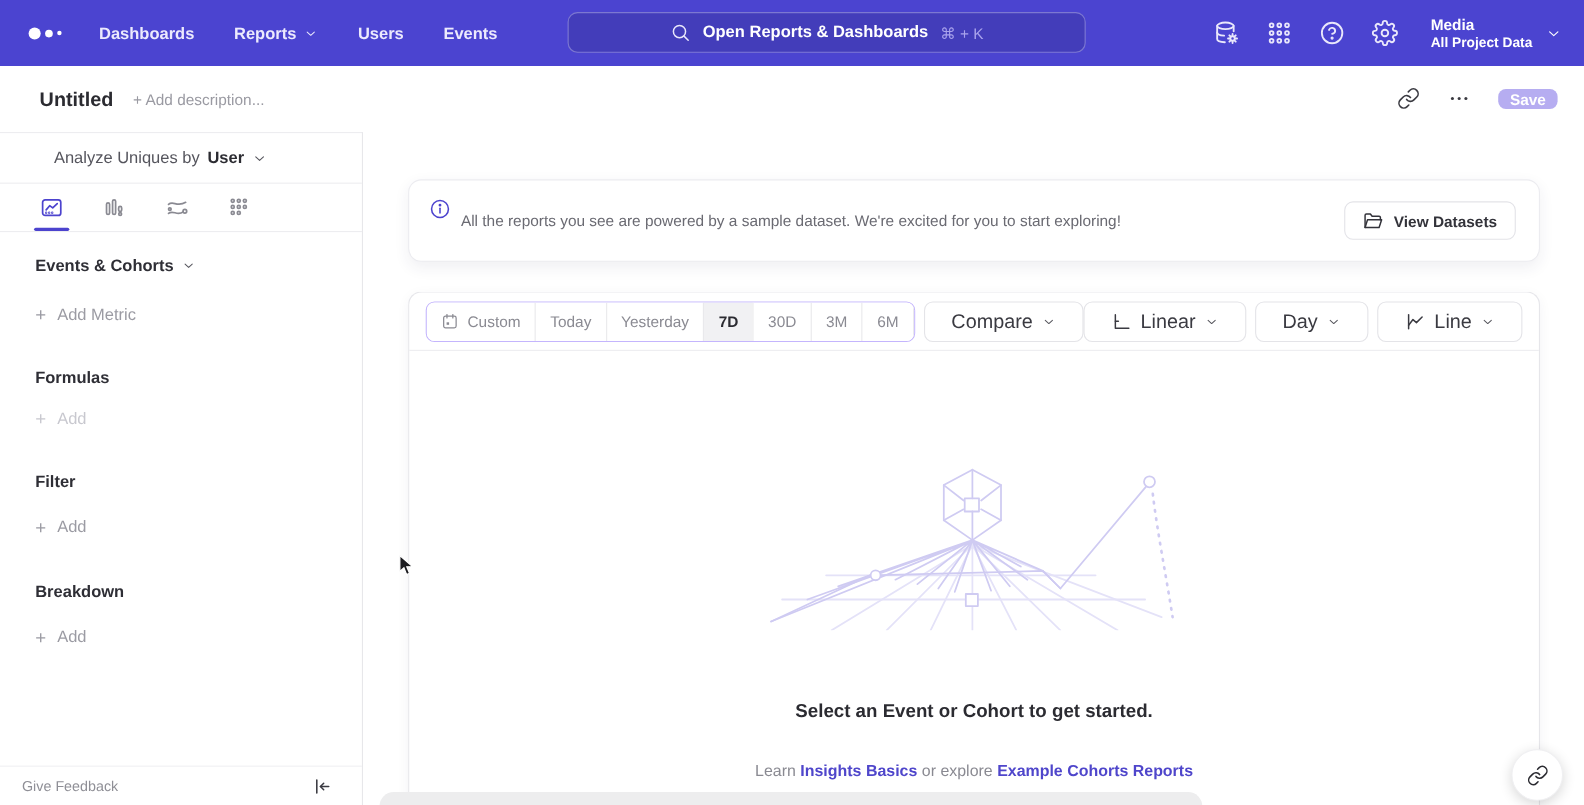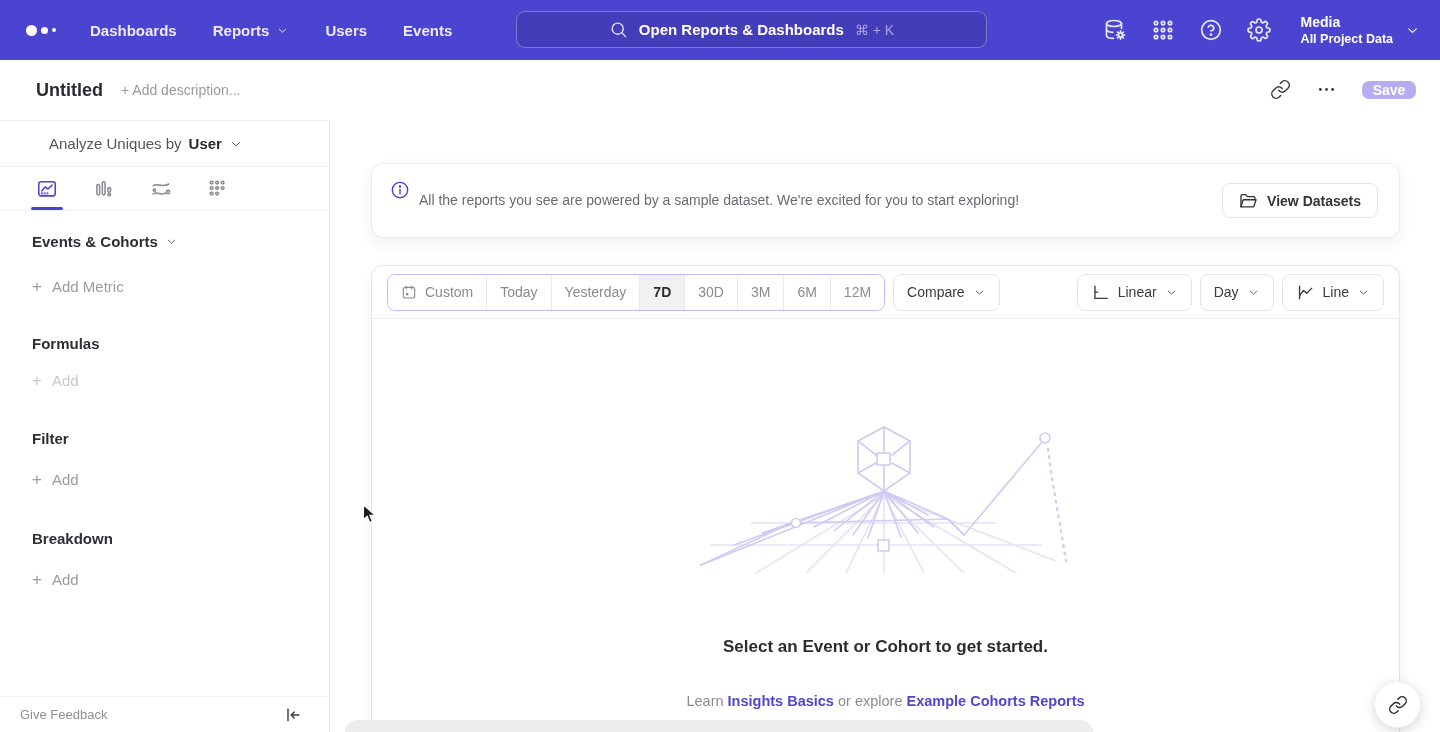--- a/index.html
+++ b/index.html
@@ -71,22 +71,22 @@
 
   .chart-card { position:absolute; left:41px; top:145px; width:1029px; height:468px; background:#fff;
     border:1px solid #e6e6ea; border-bottom:none; border-radius:12px 12px 0 0;
     box-shadow:0 4px 12px rgba(45,45,80,0.05); }
   .controls { height:53px; display:flex; align-items:center; padding:0 15px; border-bottom:1px solid #ededf0; }
   .seg-group { display:flex; align-items:stretch; height:37px; border:1px solid #c4b5fd; border-radius:8px; overflow:hidden; }
   .seg { display:flex; align-items:center; gap:8px; padding:0 13px; font-size:14px; color:#8a8a92;
     background:#fff; border:none; border-left:1px solid #e9e9ec; cursor:pointer; font-family:inherit; }
   .seg:first-child { border-left:none; }
   .seg.selected { background:#f1f1f3; color:#2b2b31; font-weight:700; }
-  .drop-btn { height:37px; display:flex; align-items:center; gap:8px; padding:0 13px; background:#fff;
-    border:1px solid #e4e4e8; border-radius:8px; font-size:14px; color:#3a3a41; cursor:pointer; font-family:inherit; }
+  .drop-btn { height:37px; display:flex; align-items:center; gap:8px; padding:0 24px; background:#fff;
+    border:1px solid #e4e4e8; border-radius:8px; font-size:18px; color:#3a3a41; cursor:pointer; font-family:inherit; }
   .drop-btn .chev { color:#55555c; }
   .ctrl-right { margin-left:auto; display:flex; align-items:center; gap:8px; }
   .compare { margin-left:8px; }
 
   .empty { display:flex; flex-direction:column; align-items:center; padding-top:104px;gap:20px; }
   .empty-title { margin-top:44px; font-size:17px; font-weight:700; color:#2b2b31; }
   .empty-sub { margin-top:16px; font-size:14.5px; color:#8a8a92; }
   .empty-sub a { color:#4F46CB; font-weight:700; text-decoration:none; cursor:pointer; }
 
   .bottom-sheet { position:absolute; left:15px; top:600px; width:748px; height:14px;

